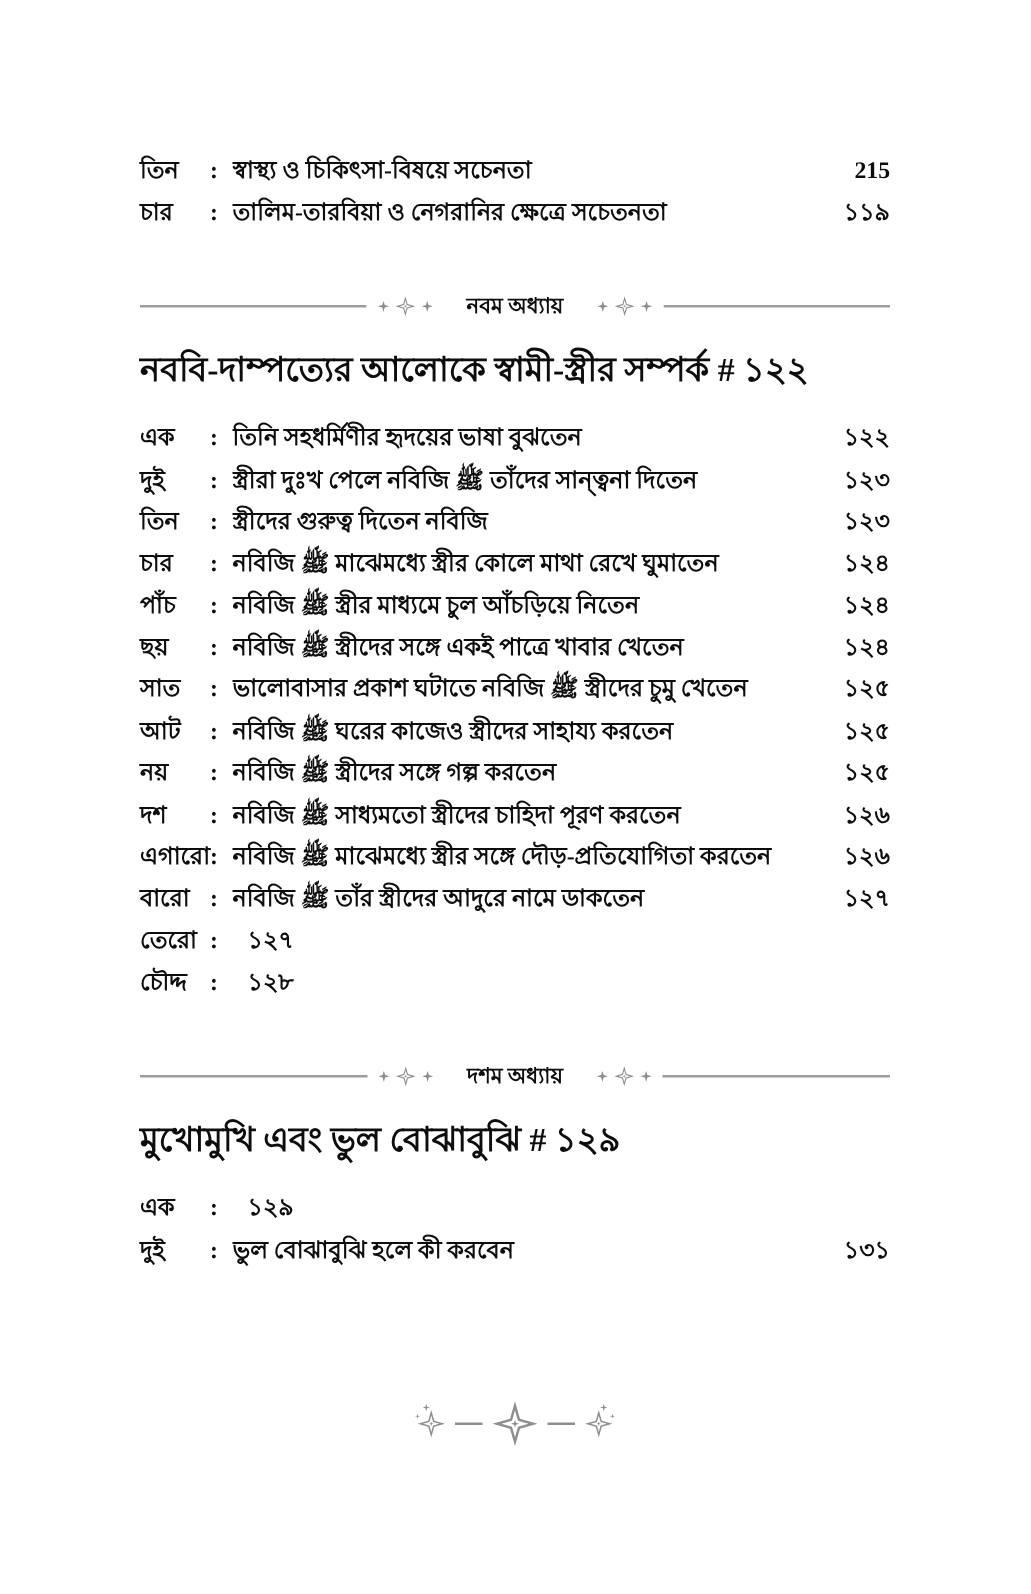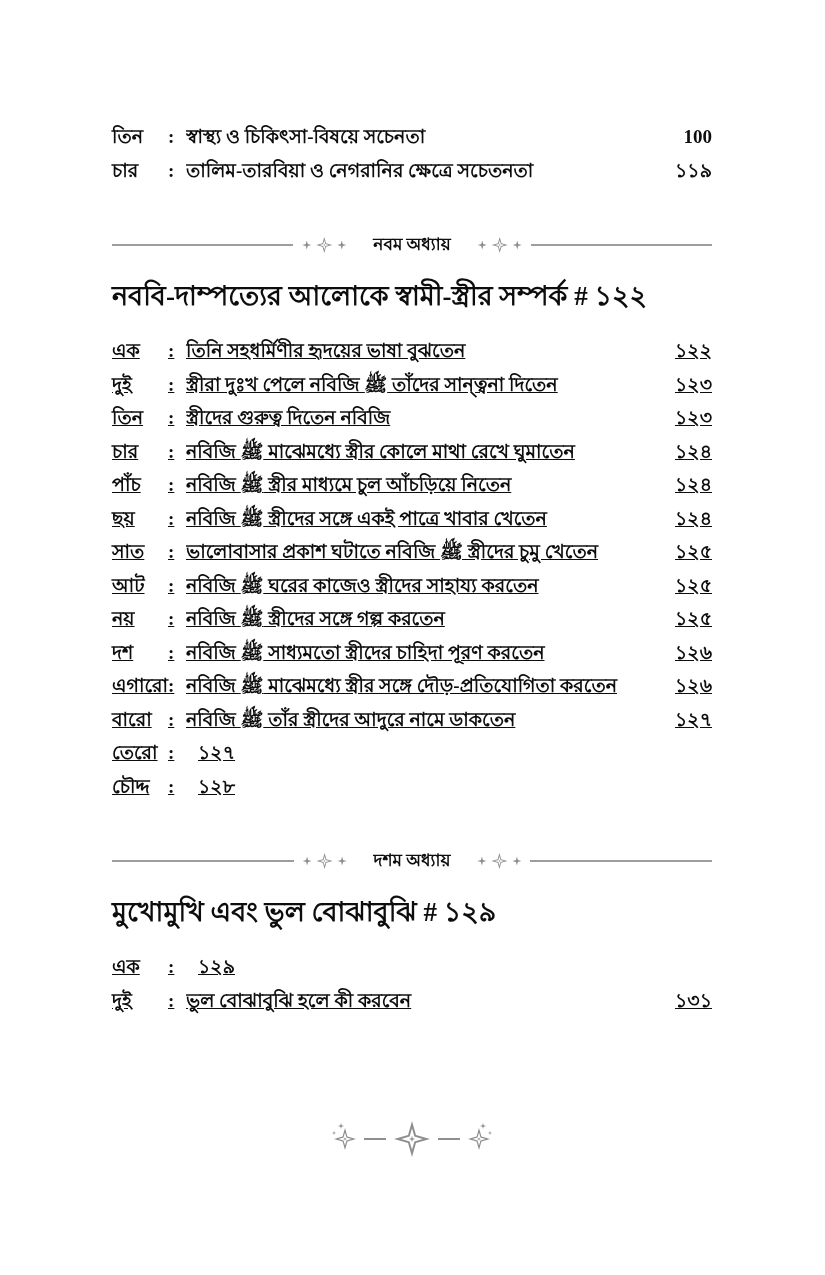--- a/index.html
+++ b/index.html
@@ -38,21 +38,21 @@
     content:"";position:absolute;inset:41%;background:#8e8e8e;
     clip-path:polygon(50% 0%,61% 39%,100% 50%,61% 61%,50% 100%,39% 61%,0% 50%,39% 39%);
   }
   .s9{width:9px;height:9px;}
   .s15{width:16px;height:16px;}
   
   .sec-title{
     text-align:left;font-size:27px;font-weight:700;
     margin:16px 0 14px 0;white-space:nowrap;
   }
-  .sec-rows{margin-top:4px;text-decoration:underline;}
+  .sec-rows{margin-top:4px;}
   
   .end-orn{
     position:relative;display:flex;align-items:center;justify-content:center;
     gap:8px;margin-top:104px;
   }
   .dash{width:22px;height:2.5px;background:#8e8e8e;}
   .s22{width:22px;height:22px;}
   .s36{width:36px;height:36px;}
   .sparkle{position:absolute;width:6px;height:6px;}
   .sp-l1{left:calc(50% - 74px);top:2px;}
@@ -63,21 +63,21 @@
 </head>
 <body>
 
 <div class="page">
 
   <div class="rows">
       <div class="row">
         <span class="lbl">তিন</span>
         <span class="sep">:</span>
         <span class="ttl">স্বাস্থ্য ও চিকিৎসা-বিষয়ে সচেনতা</span>
-        <span class="pg">100</span>
+        <span class="pg">215</span>
       </div>
       <div class="row">
         <span class="lbl">চার</span>
         <span class="sep">:</span>
         <span class="ttl">তালিম-তারবিয়া ও নেগরানির ক্ষেত্রে সচেতনতা</span>
         <span class="pg">১১৯</span>
       </div>
     </div>
 
   <div>

